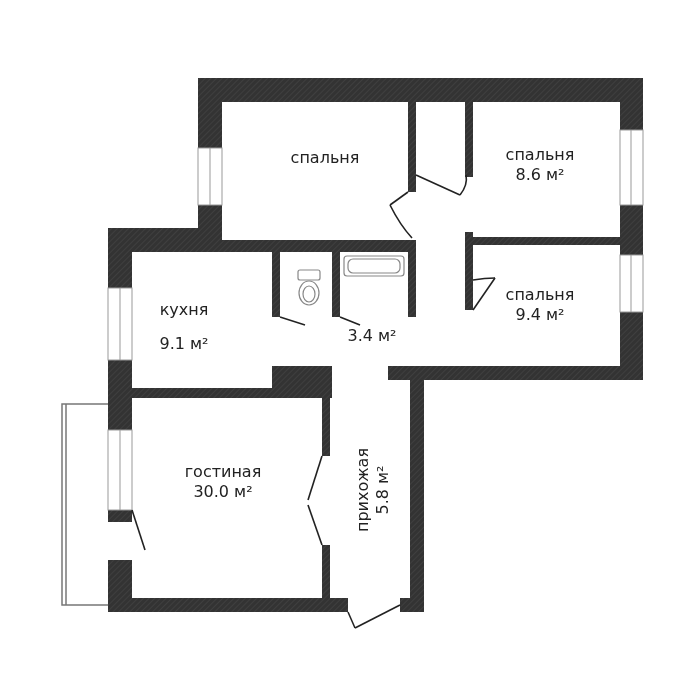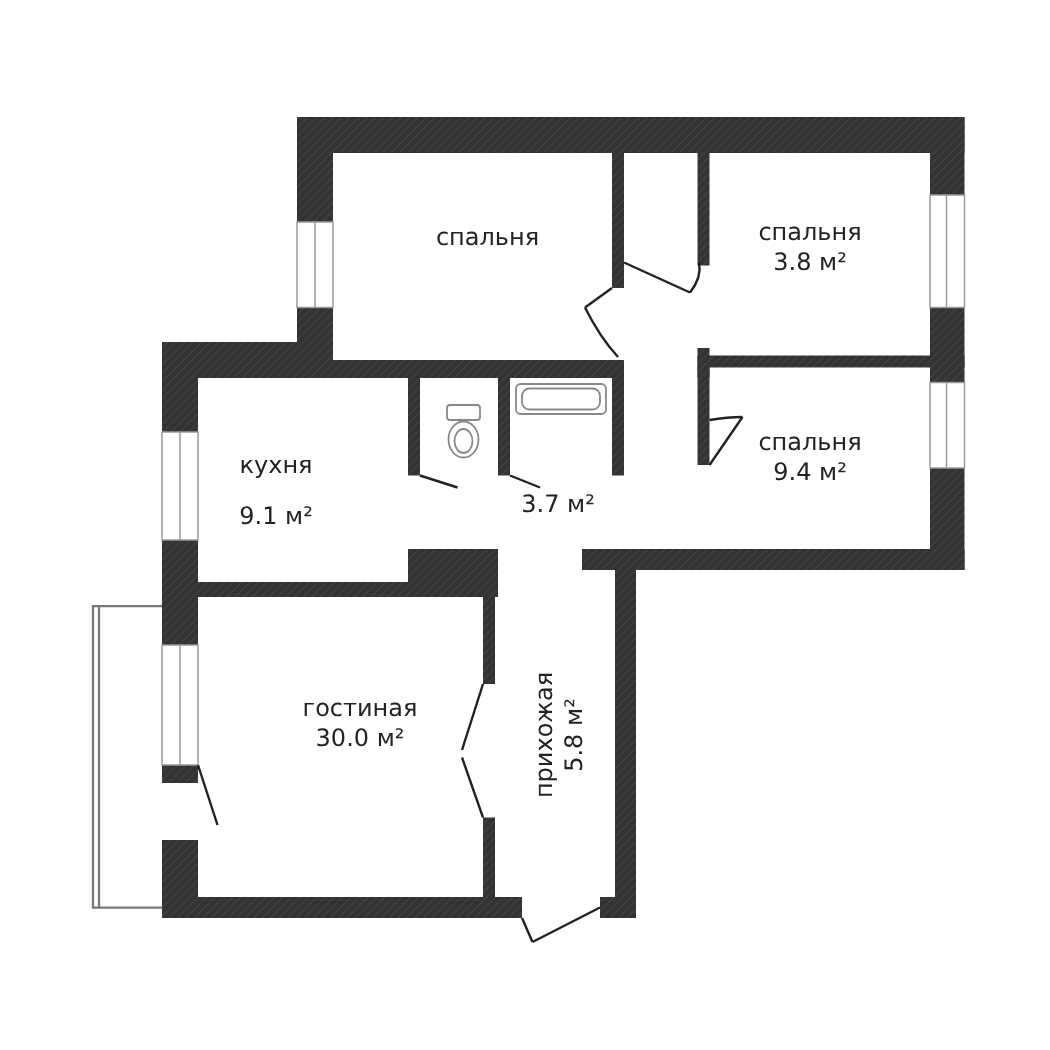--- a/index.html
+++ b/index.html
@@ -120,38 +120,38 @@
     <ellipse cx="309" cy="294" rx="6" ry="8"></ellipse>
   </g>
 </svg>
 
 <div class="label" style="left:270px; top:148px; width:110px;">
   <span class="name">спальня</span>
 </div>
 
 <div class="label" style="left:490px; top:145px; width:100px;">
   <span class="name">спальня</span>
-  <span class="area">3.8 м²</span>
+  <span class="area">8.6 м²</span>
 </div>
 
 <div class="label" style="left:490px; top:285px; width:100px;">
   <span class="name">спальня</span>
   <span class="area">9.4 м²</span>
 </div>
 
 <div class="label" style="left:134px; top:300px; width:100px;">
   <span class="name">кухня</span>
   <span class="area" style="margin-top:14px;">9.1 м²</span>
 </div>
 
 <div class="label" style="left:322px; top:326px; width:100px;">
-  <span class="area">3.7 м²</span>
+  <span class="area">3.4 м²</span>
 </div>
 
-<div class="label" style="left:185px; top:462px; width:110px;">
+<div class="label" style="left:168px; top:462px; width:110px;">
   <span class="name">гостиная</span>
   <span class="area">30.0 м²</span>
 </div>
 
 <div class="label vert" style="left:318px; top:470px; width:110px;">
   <span class="name">прихожая</span>
   <span class="area">5.8 м²</span>
 </div>
 
 </body></html>

